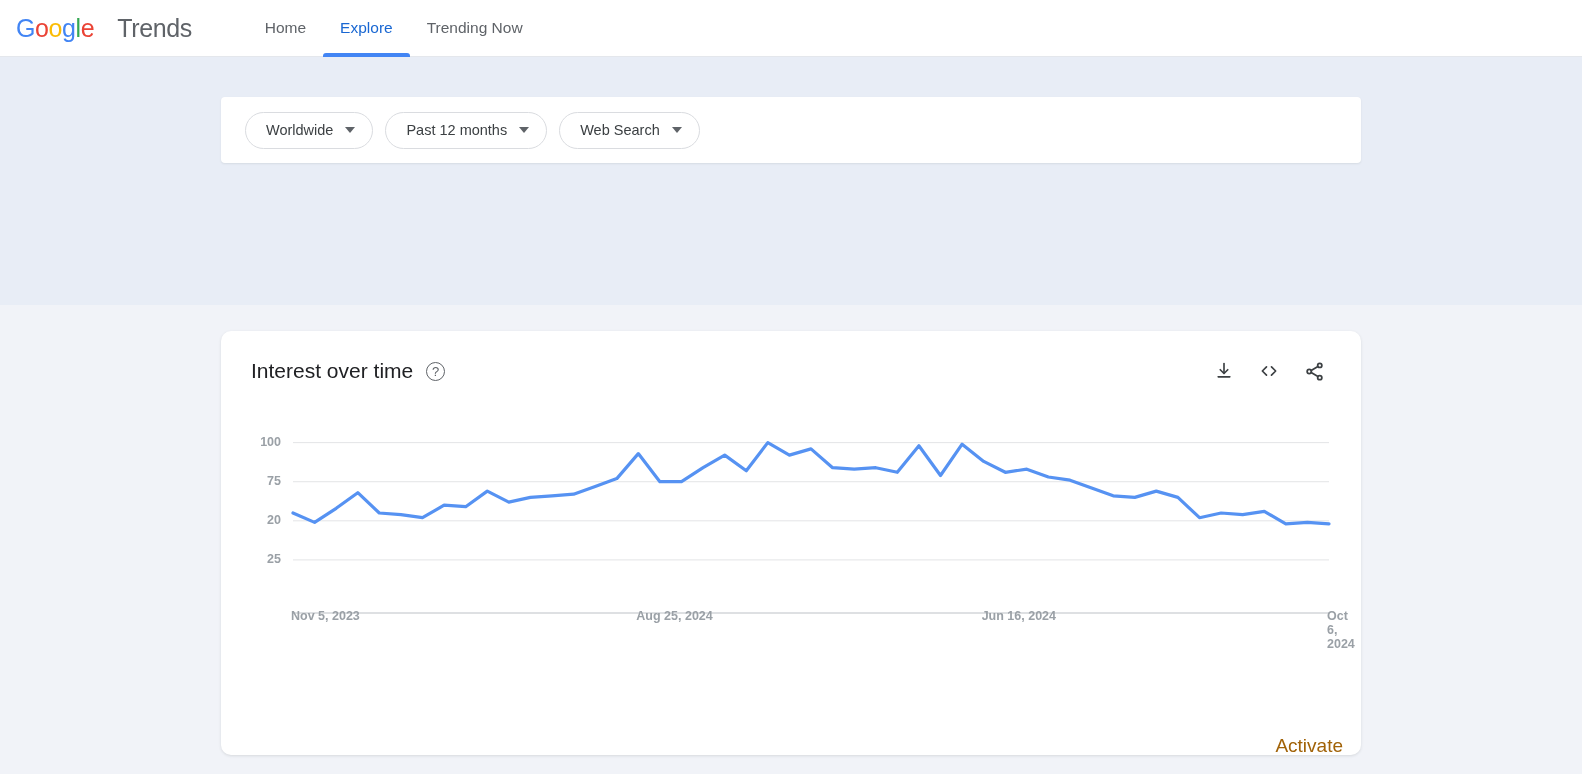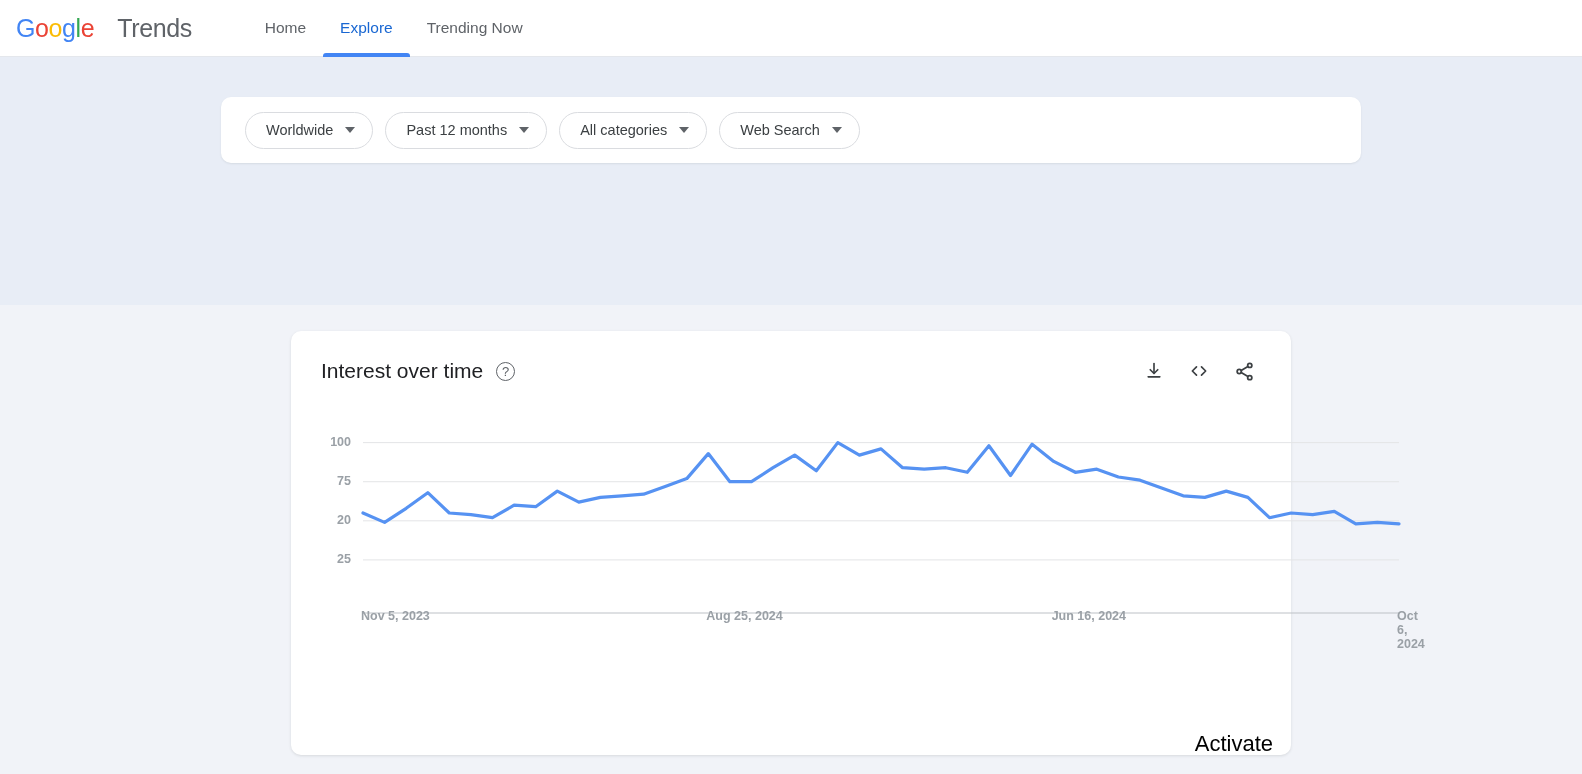--- a/index.html
+++ b/index.html
@@ -56,39 +56,39 @@
   .comparecard {
     flex: 1; height: 128px; background: #ccddf3;
     border-radius: 10px; display: flex; align-items: center;
     padding-left: 34px; cursor: pointer;
   }
   .plus { font-size: 26px; color: #5f6368; font-weight: 300; line-height: 1; }
   .comparelabel { font-size: 19px; color: #3c4043; margin-left: 26px; }
 
   .filterbar {
     margin-top: 14px; height: 66px; background: #fff;
-    border-radius: 10px; display: flex; align-items: center;
+    border-radius: 4px; display: flex; align-items: center;
     padding-left: 24px; gap: 12px;
     box-shadow: 0 1px 2px rgba(60,64,67,.10);
   }
   .chip {
     height: 37px; border: 1px solid #dadce0; border-radius: 19px;
     display: flex; align-items: center; gap: 12px;
     padding: 0 17px 0 20px; cursor: pointer;
     font-size: 14.5px; color: #3c4043; background: #fff;
   }
   .caret {
     width: 0; height: 0; border-left: 5px solid transparent;
     border-right: 5px solid transparent; border-top: 6px solid #5f6368;
   }
 
   
   .body { background: #f1f3f8; padding-top: 26px; }
   .chartcard {
-    width: 1000px; margin: 0 auto; background: #fff;
+    width: 1140px; margin: 0 auto; background: #fff;
     border-radius: 10px; height: 424px;
     box-shadow: 0 1px 3px rgba(60,64,67,.14);
     position: relative; padding: 28px 30px 8px 30px;
   }
   .chartheader { display: flex; align-items: center; justify-content: space-between; }
   .chartitle-wrap { display: flex; align-items: center; gap: 13px; }
   .chartitle { font-size: 21px; color: #202124; }
   .helpicon {
     width: 19px; height: 19px; border: 1.6px solid #5f6368; border-radius: 50%;
     font-size: 13px; color: #5f6368; display: flex; align-items: center;
@@ -99,21 +99,21 @@
 
   
   .plot { position: relative; margin-top: 34px; height: 250px; font-weight: bold; }
   .plot svg { display: block; }
   .ylab, .xlab { position: absolute; font-size: 12.5px; color: #9aa0a6; }
   .ylab { right: auto; text-align: right; width: 26px; }
   .xlab { top: 192px; }
 
   .winmark {
     position: absolute; right: 18px; bottom: -2px;
-    font-size: 22px; color: #000000; white-space: nowrap;
+    font-size: 19px; color: #a16207; white-space: nowrap;
   }
 </style>
 </head>
 <body>
 
 <div class="topbar">
   <div class="brand">
     <span><span class="g1">G</span><span class="o1">o</span><span class="o2">o</span><span class="g2">g</span><span class="l">l</span><span class="e">e</span></span>
     <span class="trends">Trends</span>
   </div>
@@ -133,24 +133,20 @@
 <div class="queryband">
   <div class="center">
 
     <div class="filterbar">
       <div class="chip">
         <span>Worldwide</span>
         <span class="caret"></span>
       </div>
       <div class="chip">
         <span>Past 12 months</span>
-        <span class="caret"></span>
-      </div>
-      <div class="chip">
-        <span>All categories</span>
         <span class="caret"></span>
       </div>
       <div class="chip">
         <span>Web Search</span>
         <span class="caret"></span>
       </div>
     </div>
   </div>
 </div>
 

